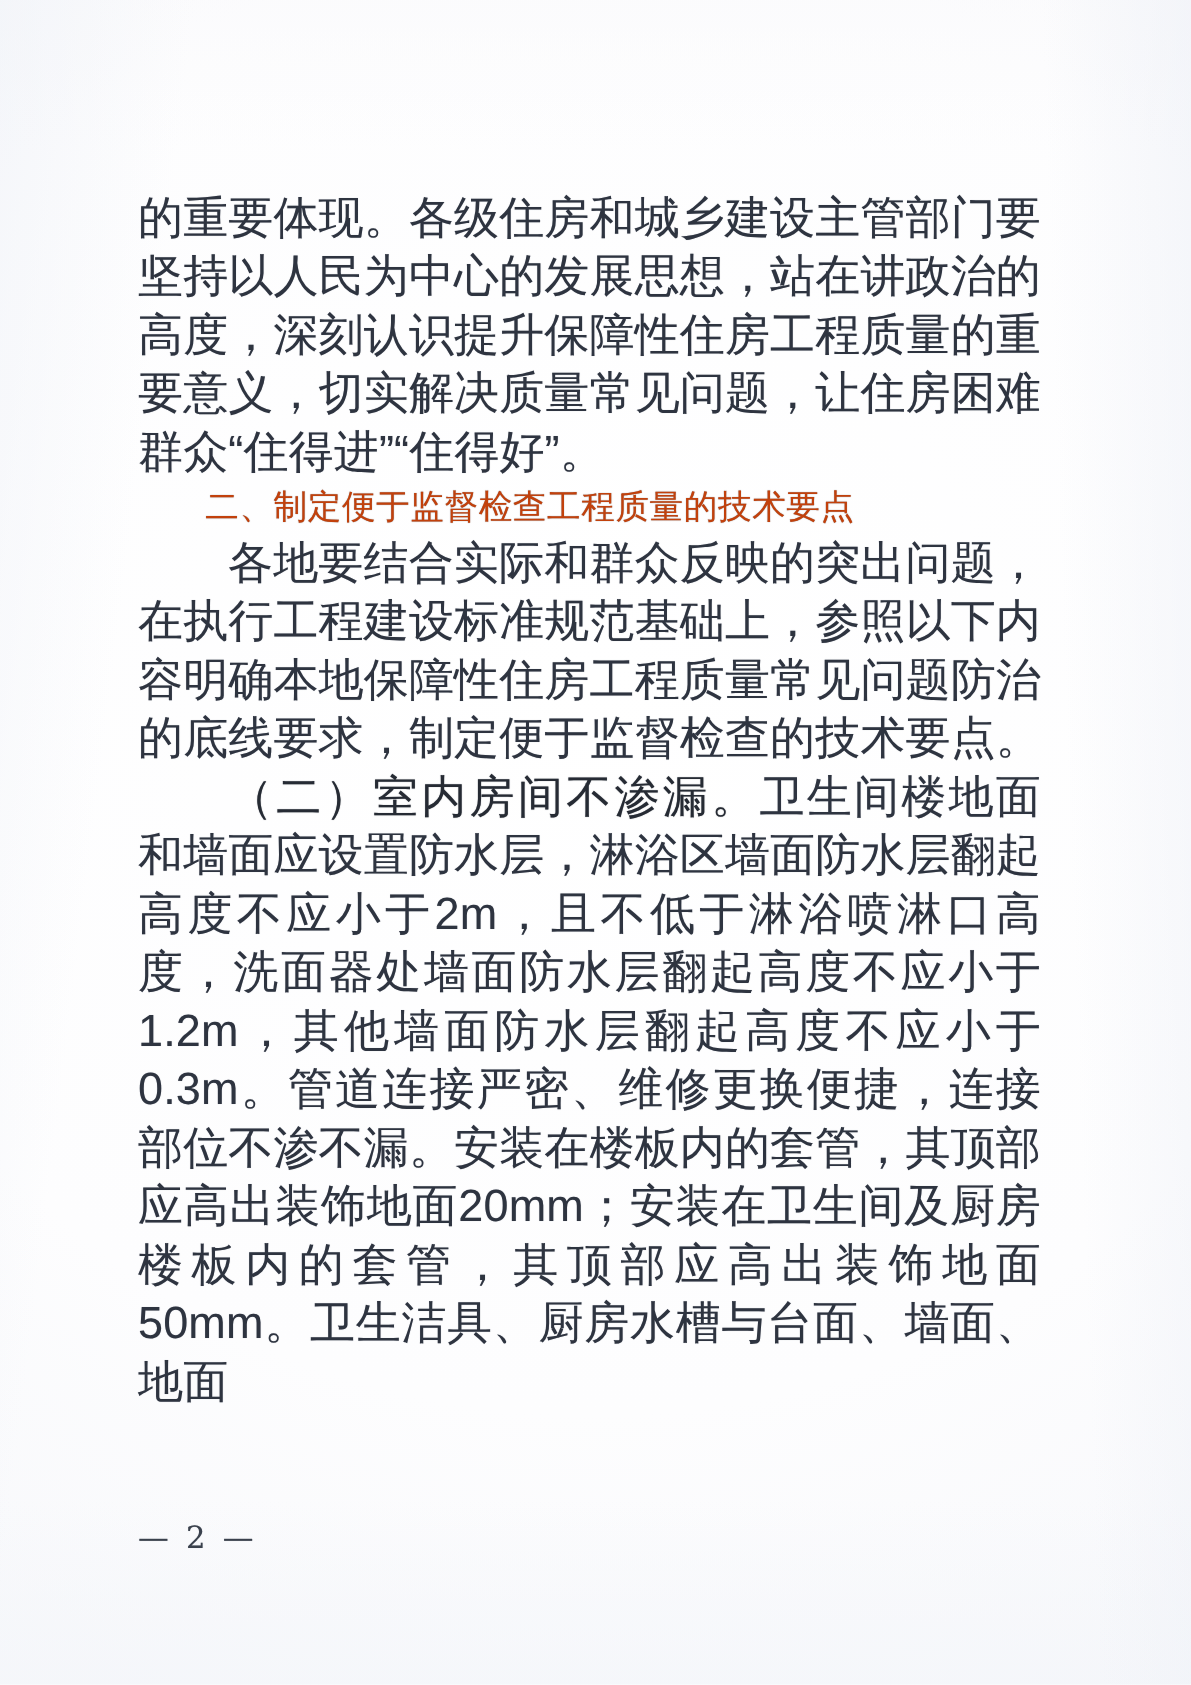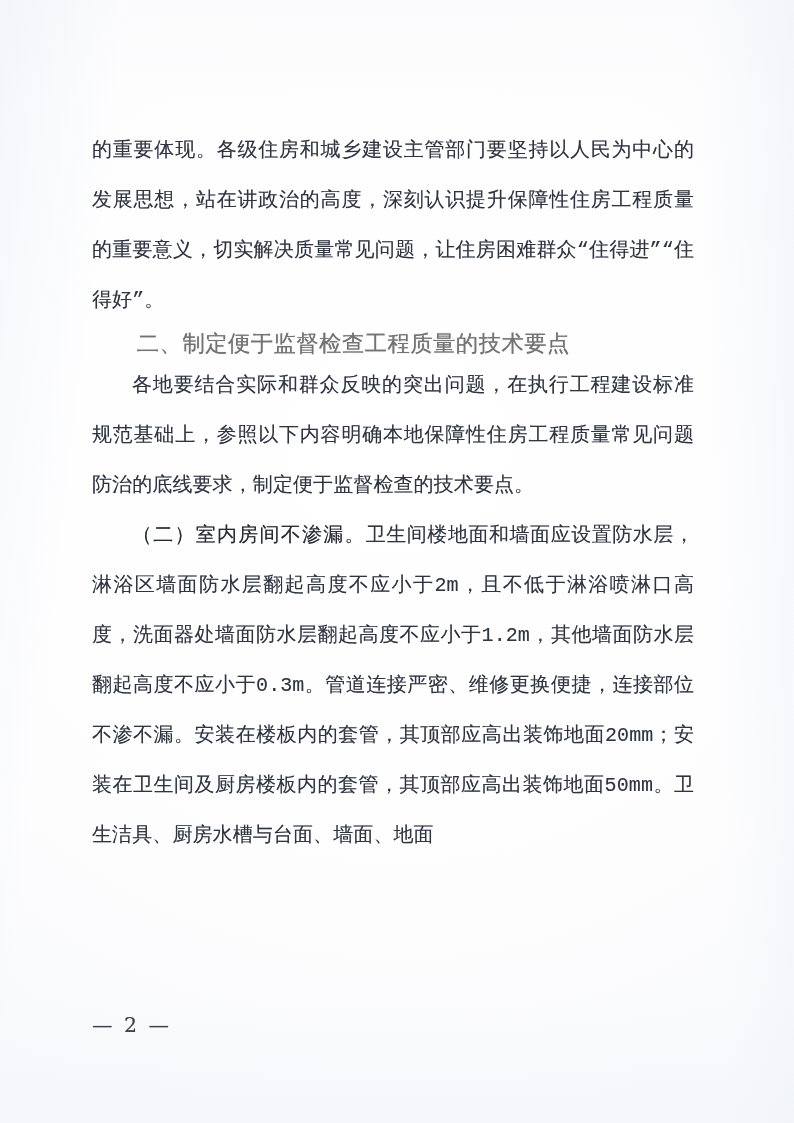--- a/index.html
+++ b/index.html
@@ -36,41 +36,41 @@
 
   .content {
     position: absolute;
     left: 92px;
     top: 126px;
     width: 602px;
   }
 
   p {
     margin: 0;
-    font-size: 20px;
-    line-height: 50px;
+    font-size: 30px;
+    line-height: 39px;
     color: #2e3440;
     text-align: justify;
     text-justify: inter-ideograph;
     letter-spacing: 0.1px;
-    font-family: Liberation Mono, monospace;
+    font-family: Liberation Sans, sans-serif;
     font-synthesis: none;
     text-shadow: 0 0 0.55px rgba(60,68,86,0.40);
   }
 
   p.indent { text-indent: 2em; }
 
   
   .heading {
     font-family: "DejaVu Sans", "Liberation Sans", sans-serif;
     font-weight: normal;
     font-size: 22.4px;
     line-height: 35.1px;
     letter-spacing: 0.4px;
-    color: #737373;
+    color: #c2410c;
     text-indent: 2em;
     text-align: left;
     text-shadow: 0 0 0.7px rgba(35,39,47,0.55);
   }
 
   
   .sublead {
     font-weight: bold;
     letter-spacing: 0.8px;
     color: #262b34;

